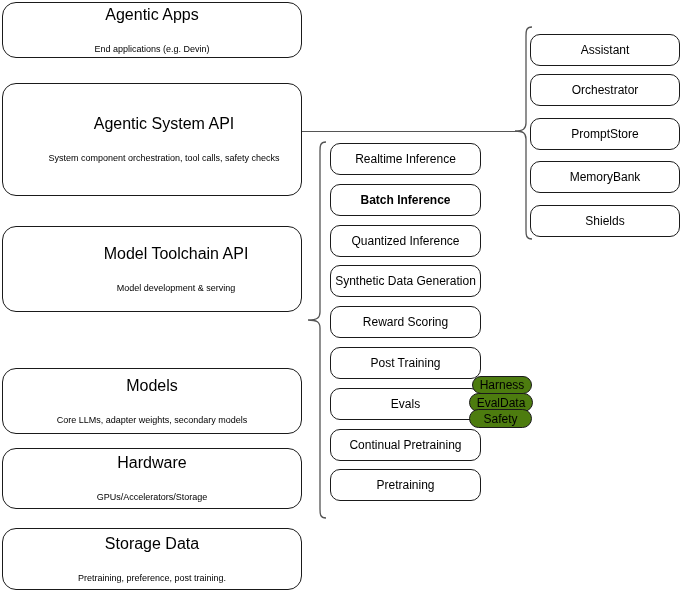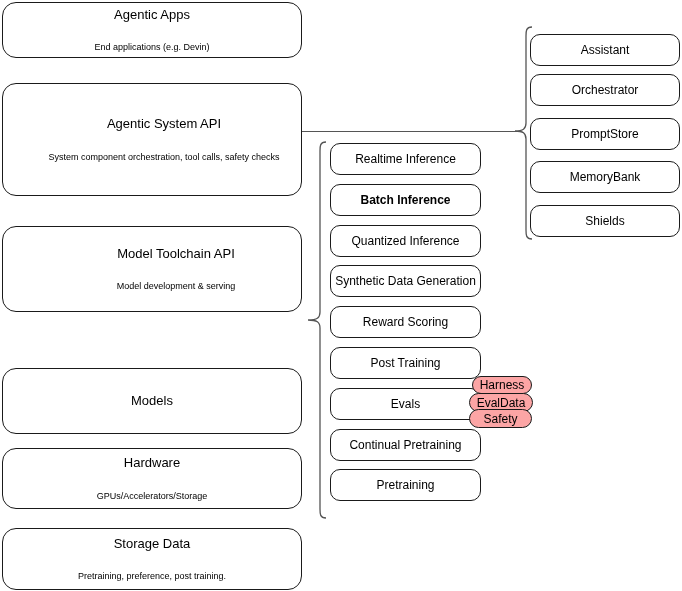--- a/index.html
+++ b/index.html
@@ -26,21 +26,21 @@
     border: 1px solid #1a1a1a;
     border-radius: 12px;
     display: flex;
     flex-direction: column;
     align-items: center;
     justify-content: center;
     text-align: center;
     line-height: 1.25;
   }
   .node .title {
-    font-size: 13px;
+    font-size: 16px;
     color: #000000;
     white-space: nowrap;
   }
   .node .subtitle {
     font-size: 9px;
     color: #000000;
     margin-top: 19px;
     white-space: nowrap;
   }
   
@@ -67,21 +67,21 @@
     height: 32px;
     border-radius: 10px;
   }
   .api-box .title {
     font-size: 12px;
   }
   
   .pill {
     position: absolute;
     box-sizing: border-box;
-    background: #fca5a5;
+    background: #4d7c0f;
     border: 1px solid #1a1a1a;
     border-radius: 10px;
     display: flex;
     align-items: center;
     justify-content: center;
     font-size: 12px;
     z-index: 5;
     white-space: nowrap;
   }
   
@@ -115,20 +115,21 @@
     <div class="subtitle">System component orchestration, tool calls, safety checks</div>
   </div>
 
   <div class="node stack-box" style="top:226px; height:86px;padding-left:48px;">
     <div class="title">Model Toolchain API</div>
     <div class="subtitle">Model development &amp; serving</div>
   </div>
 
   <div class="node stack-box" style="top:368px; height:66px;">
     <div class="title">Models</div>
+    <div class="subtitle">Core LLMs, adapter weights, secondary models</div>
   </div>
 
   <div class="node stack-box" style="top:448px; height:61px;">
     <div class="title">Hardware</div>
     <div class="subtitle">GPUs/Accelerators/Storage</div>
   </div>
 
   <div class="node stack-box" style="top:528px; height:62px;">
     <div class="title">Storage Data</div>
     <div class="subtitle">Pretraining, preference, post training.</div>

